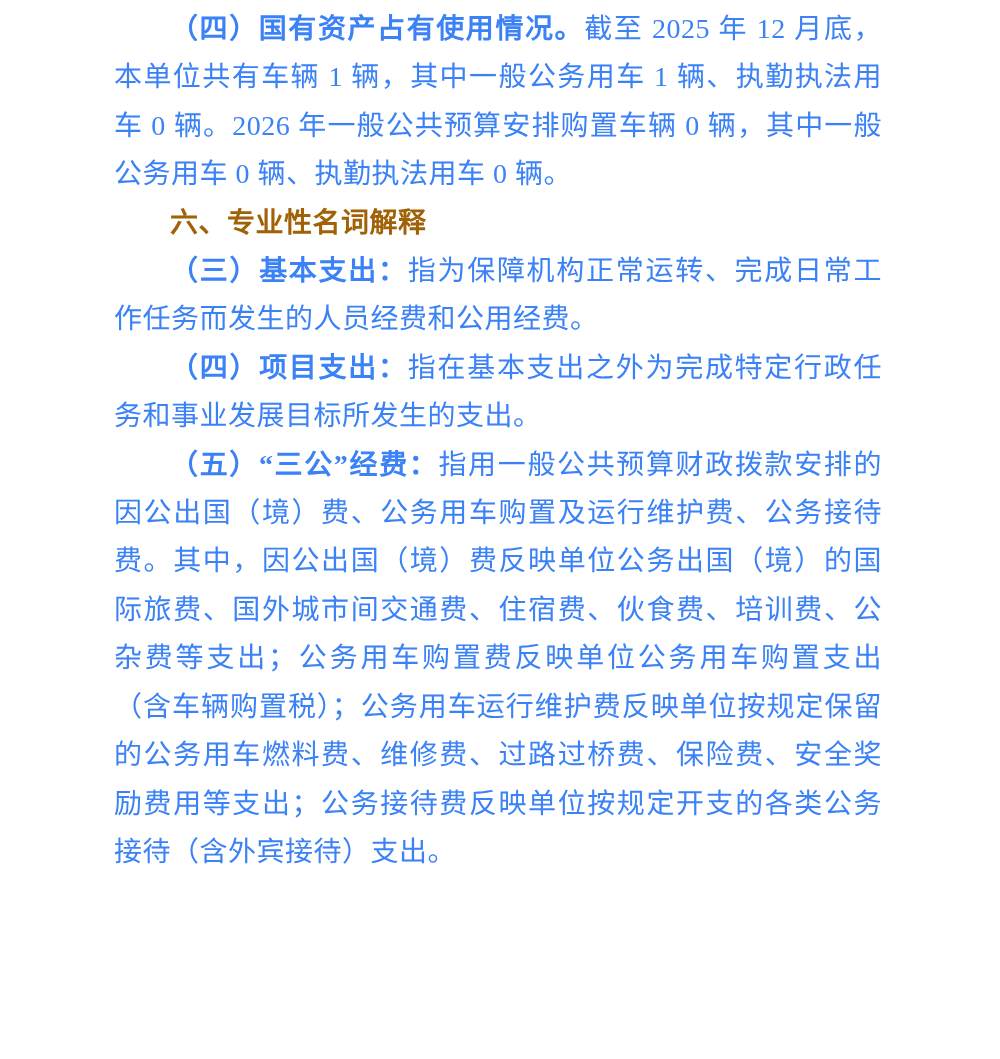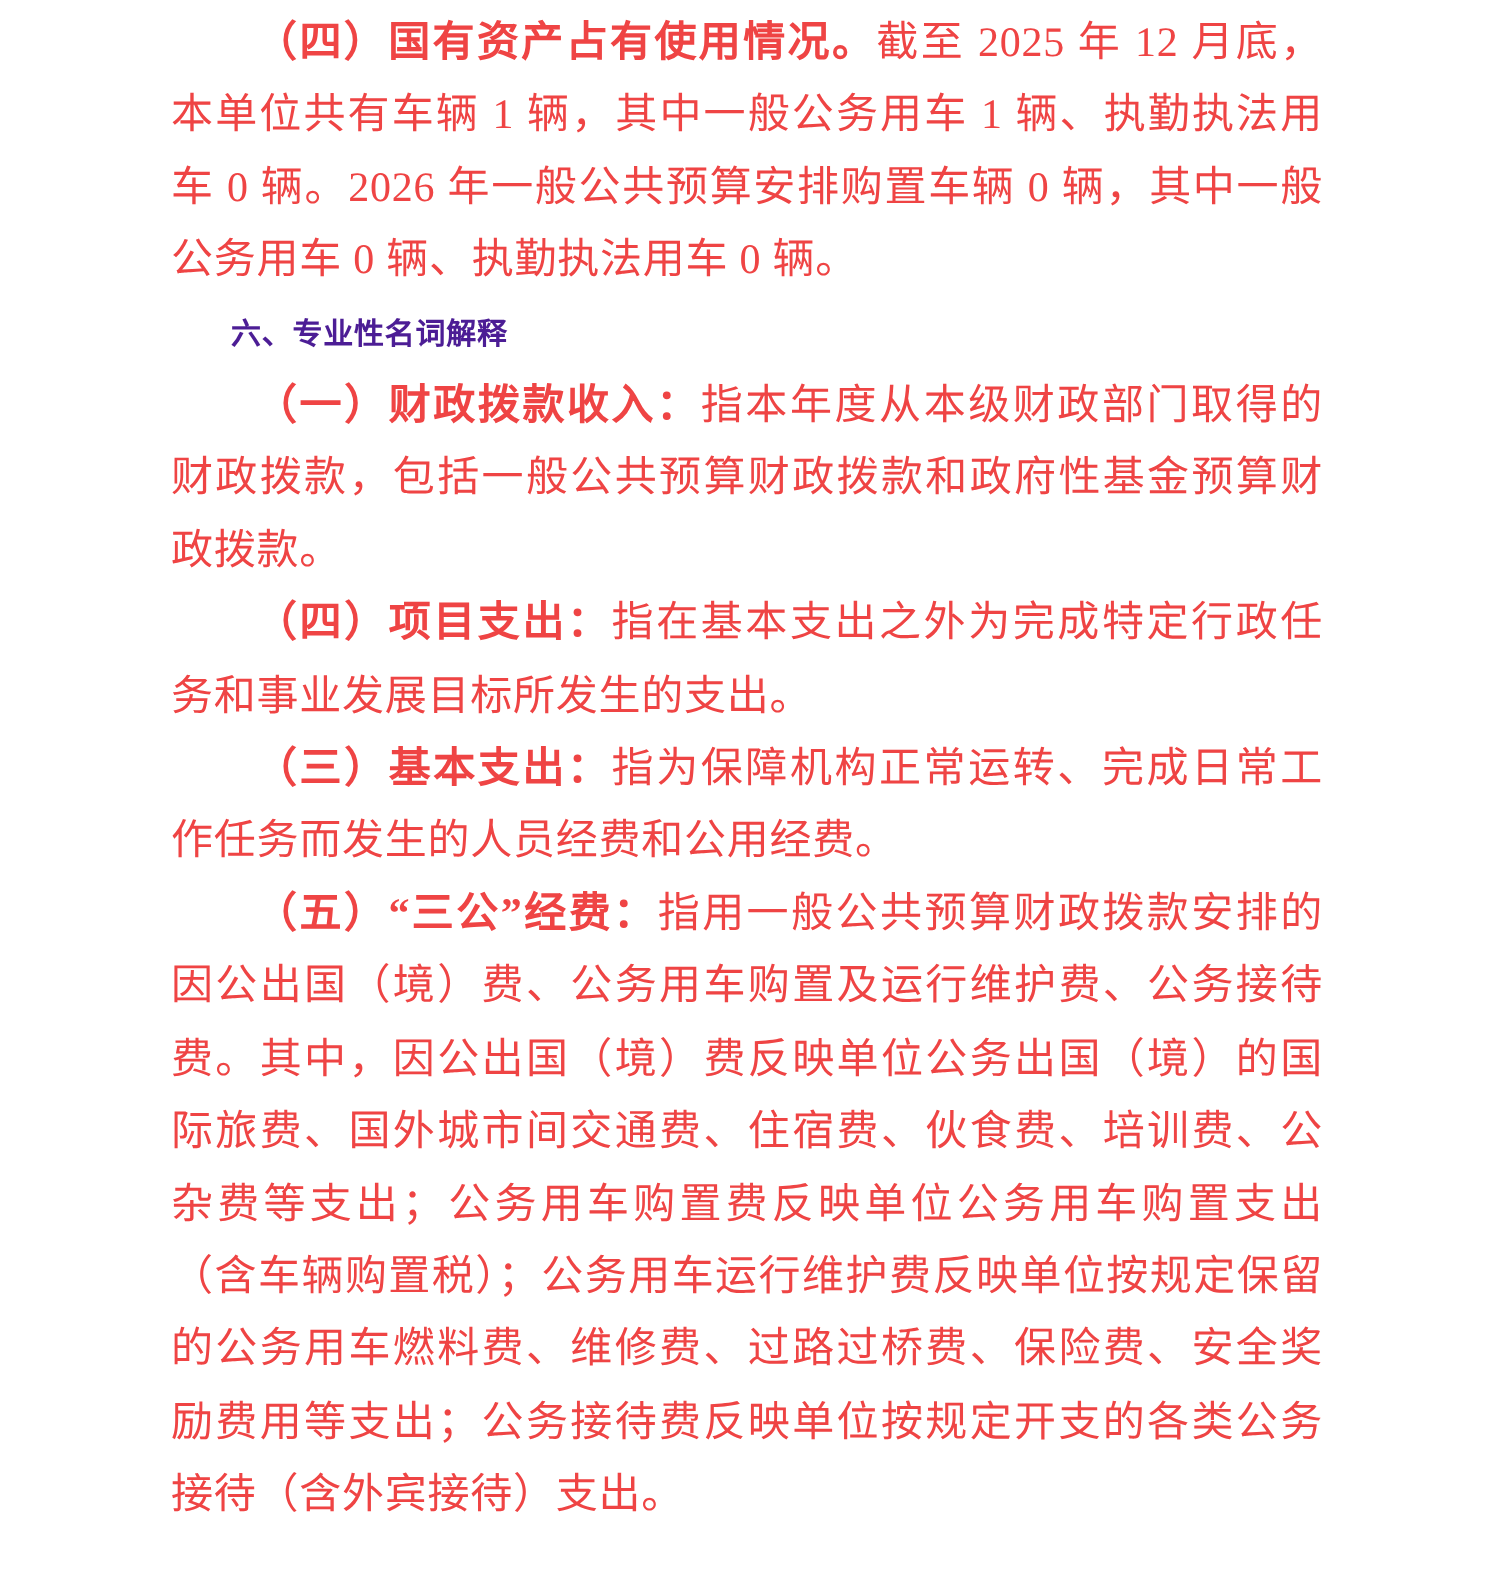--- a/index.html
+++ b/index.html
@@ -14,51 +14,50 @@
     box-sizing: border-box;
     background: #ffffff;
     padding: 5px 118px 0 114px;
     overflow: hidden;
   }
   .para {
     margin: 0;
     font-family: "Liberation Serif", "DejaVu Serif", serif;
     font-size: 28px;
     line-height: 48.4px;
-    color: #ef4444;
+    color: #3b82f6;
     text-align: justify;
     text-indent: 2em;
     letter-spacing: 0.5px;
   }
   .para .lead {
     font-weight: bold;
   }
   .heading {
     margin: 0;
     font-family: "Liberation Sans", "DejaVu Sans", sans-serif;
-    font-size: 20px;
+    font-size: 28px;
     font-weight: bold;
     line-height: 48.4px;
-    color: #4c1d95;
+    color: #a16207;
     text-indent: 2em;
     text-align: left;
     letter-spacing: 0.5px;
   }
 </style>
 </head>
 <body>
 
 <div class="page">
 
   <p class="para"><span class="lead">（四）国有资产占有使用情况。</span><span>截至 2025 年 12 月底，本单位共有车辆 1 辆，其中一般公务用车 1 辆、执勤执法用车 0 辆。2026 年一般公共预算安排购置车辆 0 辆，其中一般公务用车 0 辆、执勤执法用车 0 辆。</span></p>
 
   <h2 class="heading">六、专业性名词解释</h2>
 
-  <p class="para"><span class="lead">（一）财政拨款收入：</span><span>指本年度从本级财政部门取得的财政拨款，包括一般公共预算财政拨款和政府性基金预算财政拨款。</span></p>
 
 
+  <p class="para"><span class="lead">（三）基本支出：</span><span>指为保障机构正常运转、完成日常工作任务而发生的人员经费和公用经费。</span></p>
+
   <p class="para"><span class="lead">（四）项目支出：</span><span>指在基本支出之外为完成特定行政任务和事业发展目标所发生的支出。</span></p>
-
-  <p class="para"><span class="lead">（三）基本支出：</span><span>指为保障机构正常运转、完成日常工作任务而发生的人员经费和公用经费。</span></p>
 
   <p class="para"><span class="lead">（五）“三公”经费：</span><span>指用一般公共预算财政拨款安排的因公出国（境）费、公务用车购置及运行维护费、公务接待费。其中，因公出国（境）费反映单位公务出国（境）的国际旅费、国外城市间交通费、住宿费、伙食费、培训费、公杂费等支出；公务用车购置费反映单位公务用车购置支出（含车辆购置税）；公务用车运行维护费反映单位按规定保留的公务用车燃料费、维修费、过路过桥费、保险费、安全奖励费用等支出；公务接待费反映单位按规定开支的各类公务接待（含外宾接待）支出。</span></p>
 
 </div>
 
 </body></html>

